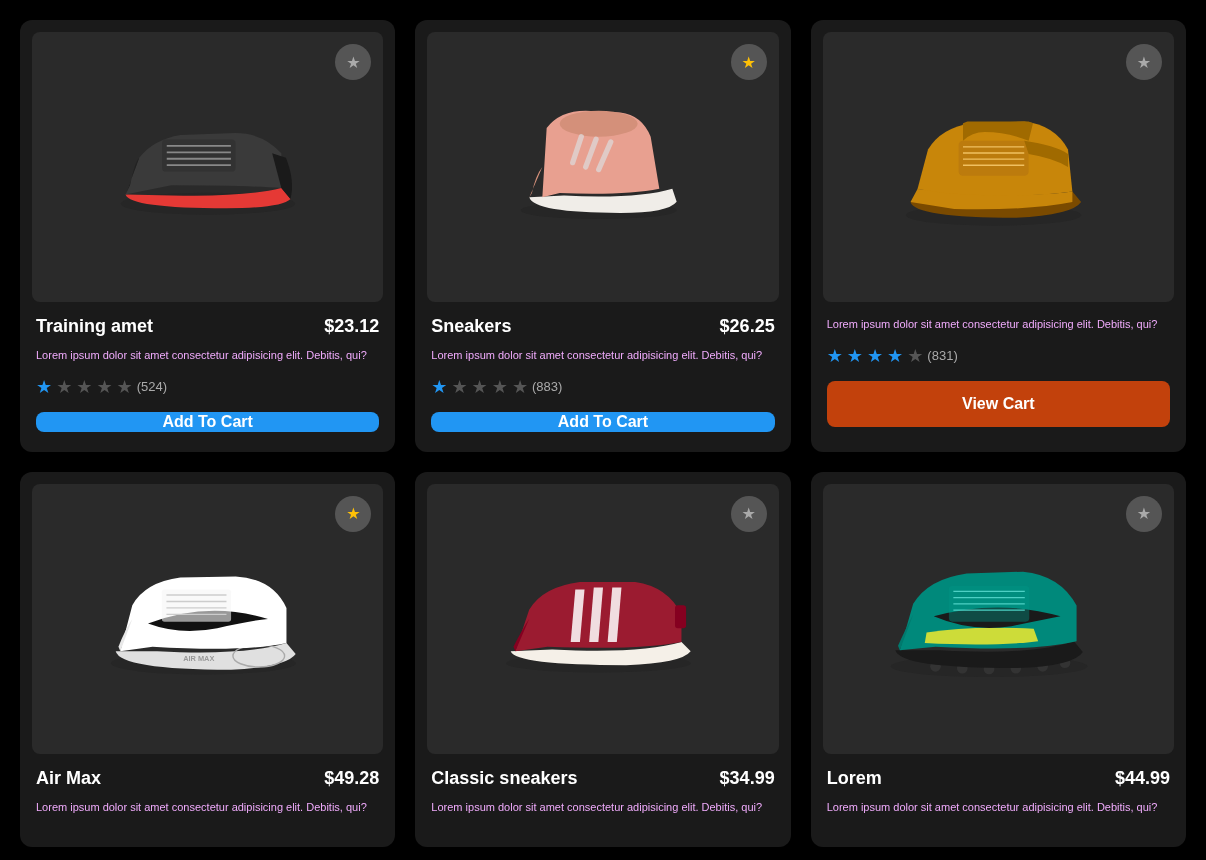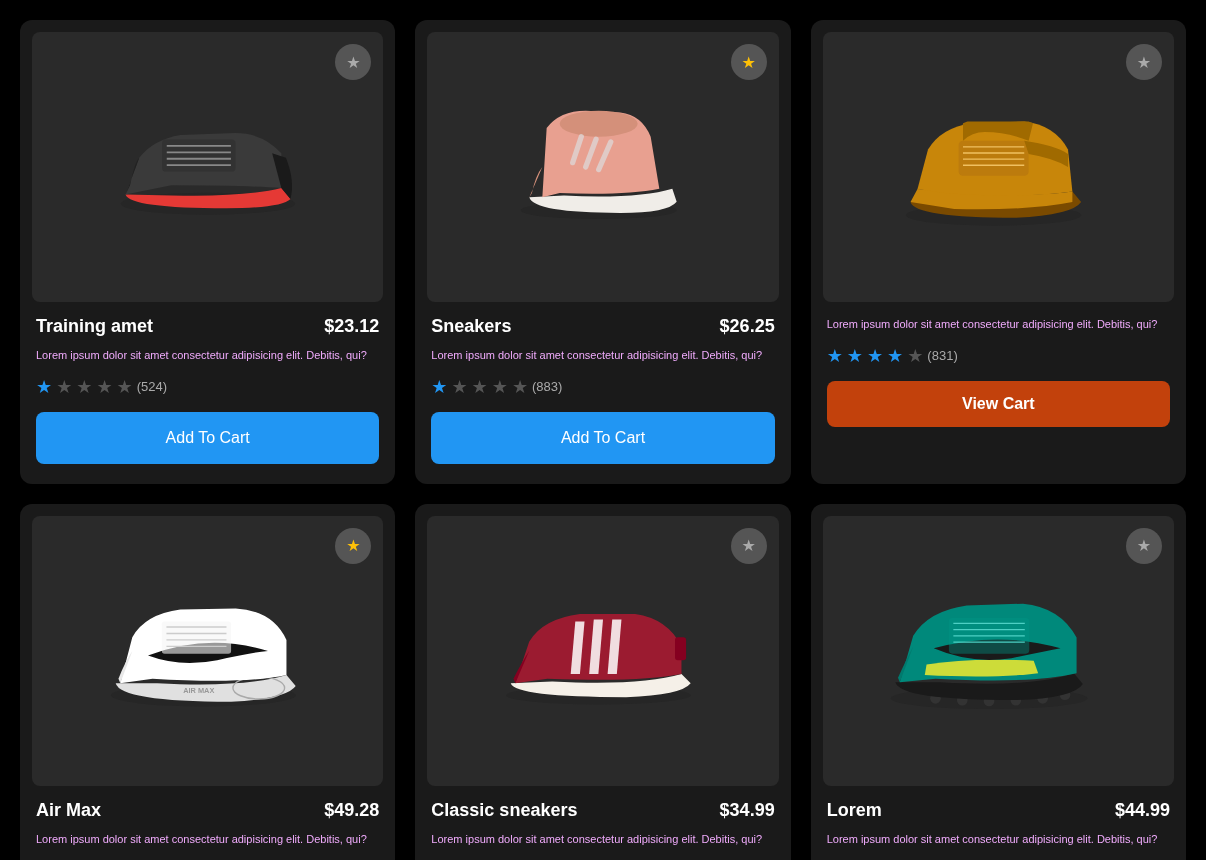--- a/index.html
+++ b/index.html
@@ -98,27 +98,27 @@
     .star-filled { color: #2196F3; }
     .star-empty { color: #555; }
 
     .rating-count {
       font-size: 13px;
       color: #aaa;
     }
 
     .btn-add-to-cart {
       width: 100%;
-      padding: 17px;
+      padding: 1px;
       background: #2196F3;
       color: #fff;
       border: none;
       border-radius: 8px;
       font-size: 16px;
-      font-weight: 400;
+      font-weight: 700;
       cursor: pointer;
       text-align: center;
     }
 
     .btn-view-cart {
       width: 100%;
       padding: 14px;
       background: #c2410c;
       color: #fff;
       border: none;

